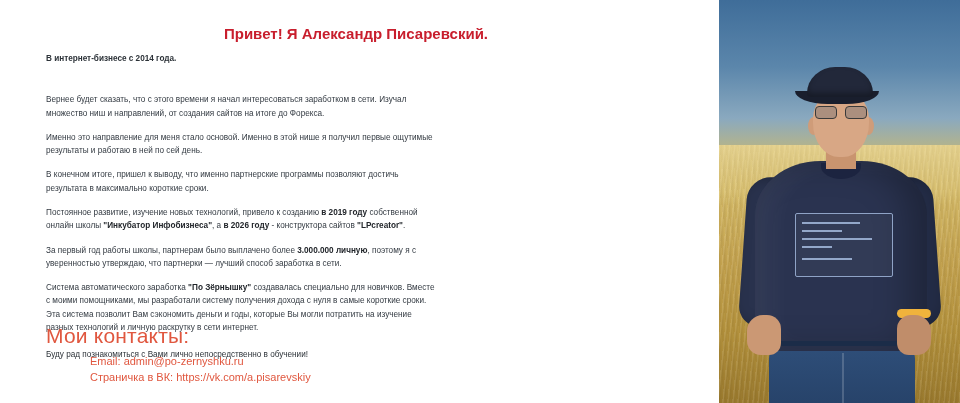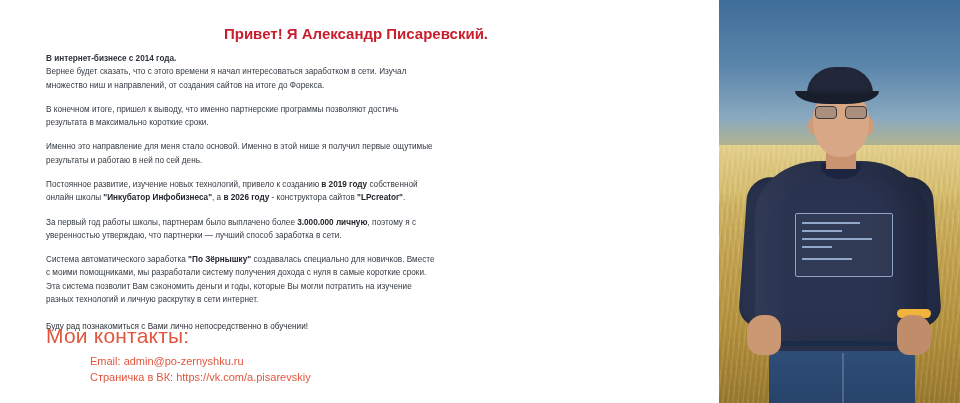--- a/index.html
+++ b/index.html
@@ -241,21 +241,21 @@
     color: #333a42;
     font-size: 8.2px;
     line-height: 1.62;
   }
   #body-copy p {
     margin: 0 0 11px 0;
   }
   #body-copy p.first {
     font-weight: bold;
     color: #2c3238;
-    margin-bottom: 0;
+    margin-bottom: 28px;
   }
   #body-copy p.last {
     font-weight: normal;
     color: #2c3238;
     margin-top: 14px;
   }
   #body-copy b {
     color: #22262b;
   }
 
@@ -287,22 +287,22 @@
 
 <div id="page">
 
   <div id="content">
 
     <div id="headline">Привет! Я Александр Писаревский.</div>
 
     <div id="body-copy">
         <p class="first">В интернет-бизнесе с 2014 года.</p>
         <p>Вернее будет сказать, что с этого времени я начал интересоваться заработком в сети. Изучал множество ниш и направлений, от создания сайтов на итоге до Форекса.</p>
+        <p>Именно это направление для меня стало основой. Именно в этой нише я получил первые ощутимые результаты и работаю в ней по сей день.</p>
         <p>В конечном итоге, пришел к выводу, что именно партнерские программы позволяют достичь результата в максимально короткие сроки.</p>
-        <p>Именно это направление для меня стало основой. Именно в этой нише я получил первые ощутимые результаты и работаю в ней по сей день.</p>
         <p>Постоянное развитие, изучение новых технологий, привело к созданию <b>в 2019 году</b> собственной онлайн школы <b>"Инкубатор Инфобизнеса"</b>, а <b>в 2026 году</b> - конструктора сайтов <b>"LPcreator"</b>.</p>
         <p>За первый год работы школы, партнерам было выплачено более <b>3.000.000 личную</b>, поэтому я с уверенностью утверждаю, что партнерки — лучший способ заработка в сети.</p>
         <p>Система автоматического заработка <b>"По Зёрнышку"</b> создавалась специально для новичков. Вместе с моими помощниками, мы разработали систему получения дохода с нуля в самые короткие сроки. Эта система позволит Вам сэкономить деньги и годы, которые Вы могли потратить на изучение разных технологий и личную раскрутку в сети интернет.</p>
         <p class="last">Буду рад познакомиться с Вами лично непосредственно в обучении!</p>
       </div>
 
     <div id="contacts">
       <div id="contacts-title">Мои контакты:</div>
       <div class="contact-line">
         <span>Email:</span>

